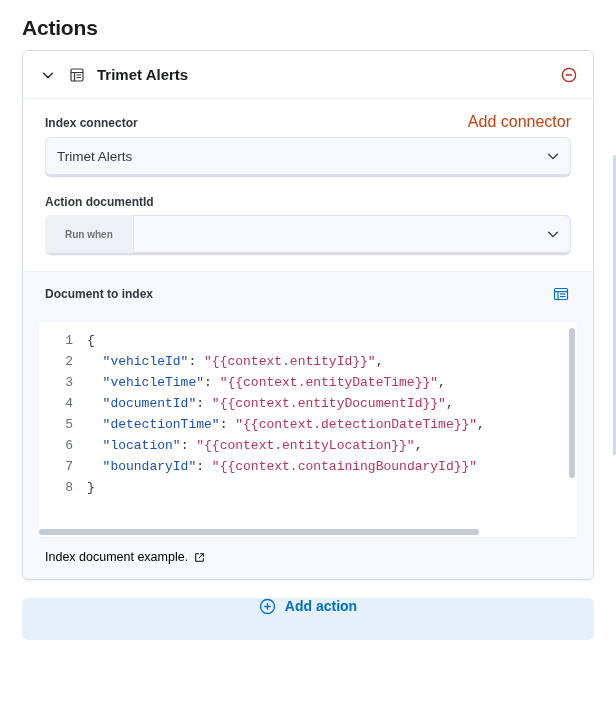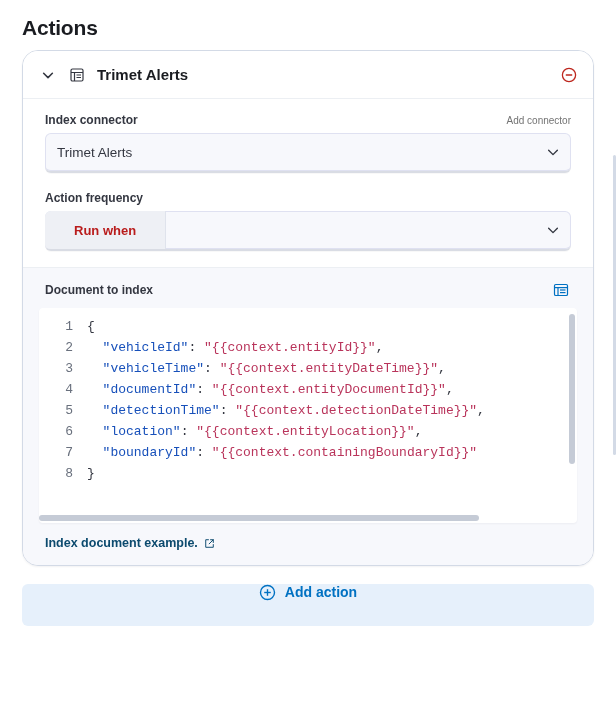--- a/index.html
+++ b/index.html
@@ -18,21 +18,21 @@
   .page-title {
     font-size: 21px;
     font-weight: 700;
     color: #1a1c21;
     padding: 16px 0 10px 22px;
     letter-spacing: -0.2px;
   }
   .action-card {
     margin: 0 22px;
     border: 1px solid #d3dae6;
-    border-radius: 16px;
+    border-radius: 6px;
     background: #ffffff;
     box-shadow: 0 1px 2px rgba(30,39,59,0.06);
     overflow: hidden;
   }
   .card-header {
     display: flex;
     align-items: center;
     height: 48px;
     padding: 0 14px;
     border-bottom: 1px solid #eceff3;
@@ -71,22 +71,22 @@
     align-items: baseline;
     justify-content: space-between;
     margin-bottom: 6px;
   }
   .field-label {
     font-size: 12px;
     font-weight: 700;
     color: #343741;
   }
   .link {
-    font-size: 10px;
-    color: #737373;
+    font-size: 16px;
+    color: #c2410c;
     cursor: pointer;
     text-decoration: none;
   }
   .select {
     position: relative;
     height: 40px;
     border-radius: 6px;
     background: #f7f8fc;
     box-shadow: 0 0 0 1px rgba(19,34,149,0.10) inset, 0 1px 1px rgba(0,0,0,0.03);
     display: flex;
@@ -112,25 +112,25 @@
     overflow: hidden;
     background: #f7f8fc;
     box-shadow: 0 0 0 1px rgba(19,34,149,0.10) inset, 0 1px 1px rgba(0,0,0,0.03);
     border-bottom: 2px solid #d9dce4;
     margin-bottom: 16px;
     position: relative;
   }
   .runwhen-label {
     display: flex;
     align-items: center;
-    padding: 0 29px;
+    padding: 0 20px;
     background: #eef0f5;
-    font-size: 13px;
-    font-weight: 700;
-    color: #b91c1c;
+    font-size: 10px;
+    font-weight: 700;
+    color: #737373;
     border-right: 1px solid #dfe3ec;
   }
   .runwhen-value {
     flex: 1;
     display: flex;
     align-items: center;
     padding: 0 34px 0 12px;
     font-size: 13.5px;
     color: #343741;
     background: #fff;
@@ -145,21 +145,21 @@
   }
   .doc-panel {
     background: #f7f8fc;
     border-top: 1px solid #eceff3;
     padding: 12px 16px 14px 16px;
   }
   .doc-panel-head {
     display: flex;
     align-items: center;
     justify-content: space-between;
-    margin-bottom: 8px;
+    margin-bottom: 18px;
     padding: 0 6px;
   }
   .doc-panel-title {
     font-size: 12px;
     font-weight: 700;
     color: #343741;
   }
   .editor-icon {
     width: 20px; height: 20px;
     color: #0071c2;
@@ -211,26 +211,25 @@
     left: 0; bottom: 2px;
     width: 440px; height: 6px;
     border-radius: 3px;
     background: #c5cbd6;
   }
   .doc-footer {
     padding: 10px 6px 0 6px;
   }
   .ext-link {
     font-size: 12.5px;
-    color: #0c4a6e;
+    color: #000000;
     display: inline-flex;
     align-items: center;
     gap: 6px;
     cursor: pointer;
-    font-weight: bold;
   }
   .add-action {
     margin: 18px 22px 0 22px;
     height: 42px;
     border-radius: 6px;
     background: #e6f0fb;
     color: #0071c2;
     display: flex;
     justify-content: center;
     gap: 9px;
@@ -289,21 +288,21 @@
       <div class="select">
         <span>Trimet Alerts</span>
         <span class="caret">
           <svg width="14" height="14" viewBox="0 0 16 16" fill="none" stroke="currentColor" stroke-width="1.6" stroke-linecap="round" stroke-linejoin="round">
               <polyline points="3,6 8,11 13,6"></polyline>
             </svg>
         </span>
       </div>
 
       <div class="field-row">
-        <span class="field-label">Action frequency</span>
+        <span class="field-label">Action documentId</span>
       </div>
 
       <div class="runwhen-wrap">
         <div class="runwhen-label">Run when</div>
         <span class="caret">
           <svg width="14" height="14" viewBox="0 0 16 16" fill="none" stroke="currentColor" stroke-width="1.6" stroke-linecap="round" stroke-linejoin="round">
               <polyline points="3,6 8,11 13,6"></polyline>
             </svg>
         </span>
       </div>

